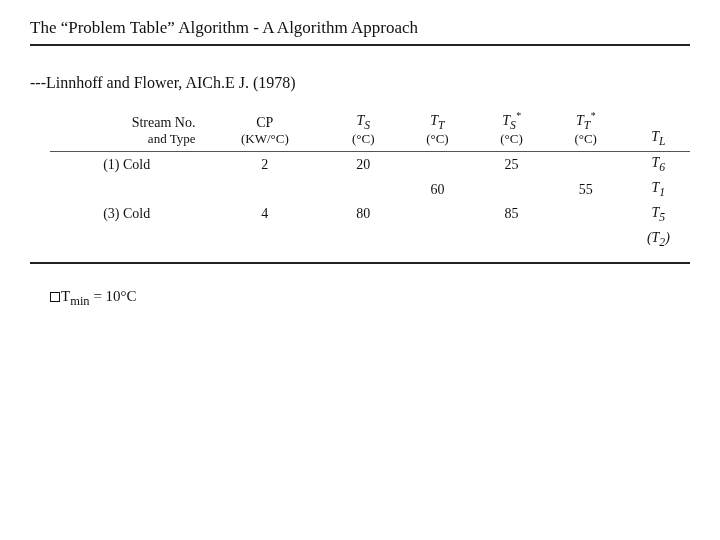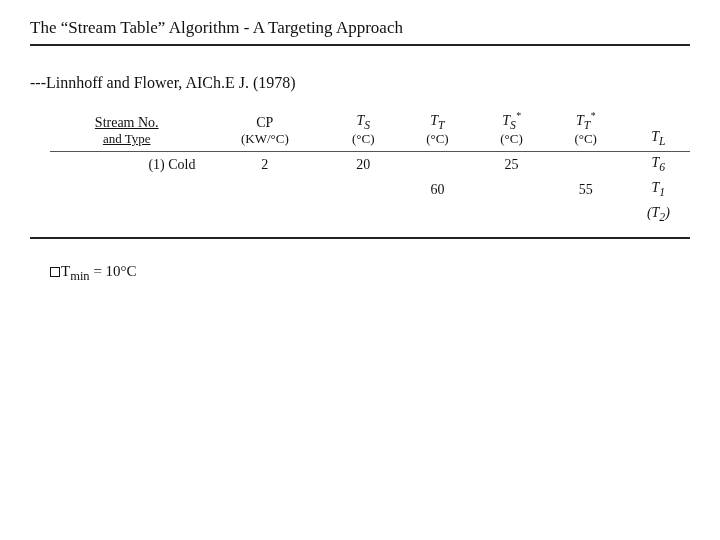--- a/index.html
+++ b/index.html
@@ -43,56 +43,55 @@
       width: 100%;
     }
     thead tr th {
       font-weight: normal;
       text-align: center;
       padding: 2px 8px 4px 8px;
       vertical-align: bottom;
       font-size: 14px;
     }
     thead tr th.left-align {
-      text-align: center;
-      text-decoration: underline;
+      text-align: right;
     }
     .header-sub {
       display: block;
       font-size: 13px;
     }
     tbody tr td {
       padding: 3px 8px;
       vertical-align: middle;
       font-size: 14px;
       text-align: center;
     }
     tbody tr td.left-align {
-      text-align: right;
+      text-align: center;
     }
     sup { font-size: 10px; vertical-align: super; }
     .tl-col {
       font-size: 14px;
       font-style: italic;
       padding-right: 4px;
     }
     .footnote {
       font-size: 15px;
       margin-top: 24px;
       padding-left: 20px;
     }
     .square { display: inline-block; width: 10px; height: 10px; border: 1.5px solid #111; margin-right: 1px; vertical-align: middle; }
     thead .header-row th {
       border-bottom: 1px solid #555;
     }
   </style>
 </head>
 <body>
 
-<p class="title">The “Stream Table” Algorithm - A Targeting Approach</p>
+<p class="title">The “Problem Table” Algorithm - A Algorithm Approach</p>
 <hr class="top">
 <p class="subtitle">---Linnhoff and Flower, AICh.E J. (1978)</p>
 
 <div class="table-wrap">
   <table>
     <thead>
       <tr class="header-row">
         <th class="left-align">
           Stream No.<br><span class="header-sub">and Type</span>
         </th>
@@ -132,20 +131,29 @@
       <tr>
         <td class="left-align"></td>
         <td></td>
         <td></td>
         <td>60</td>
         <td></td>
         <td>55</td>
         <td class="tl-col">T<sub>1</sub></td>
       </tr>
 
+      <tr>
+        <td class="left-align">(3) Cold</td>
+        <td>4</td>
+        <td>80</td>
+        <td></td>
+        <td>85</td>
+        <td></td>
+        <td class="tl-col">T<sub>5</sub></td>
+      </tr>
 
 
 
       <tr>
         <td class="left-align"></td>
         <td></td>
         <td></td>
         <td></td>
         <td></td>
         <td></td>

